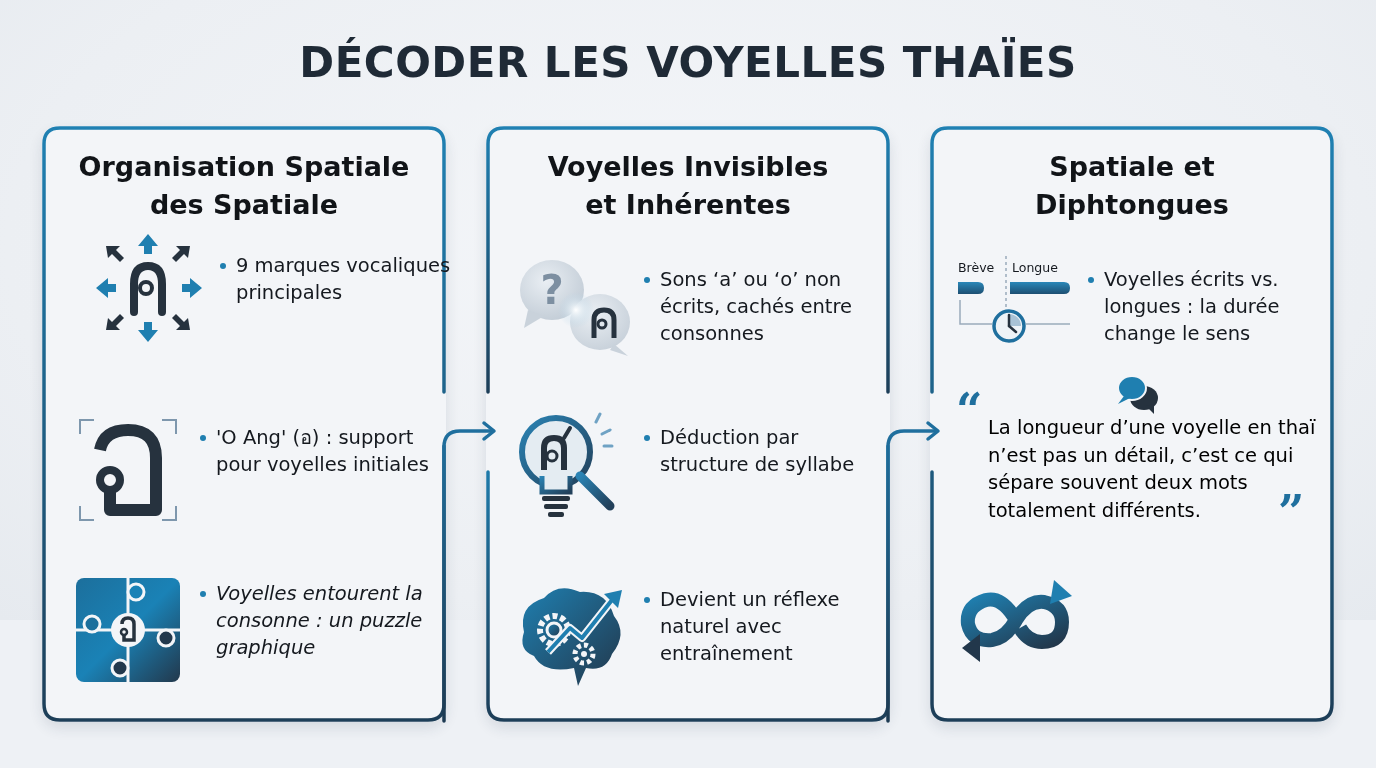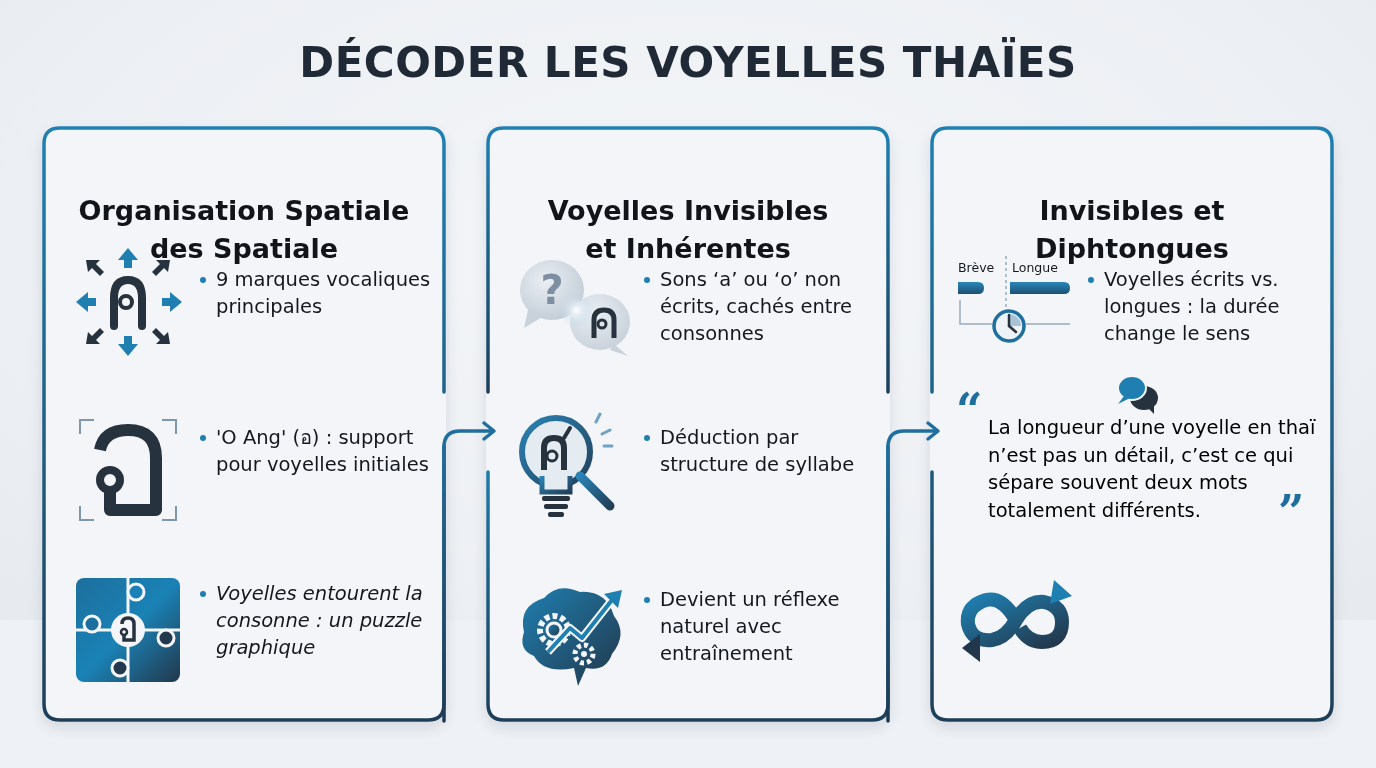--- a/index.html
+++ b/index.html
@@ -28,21 +28,21 @@
     .card-1 { left: 42px; }
     .card-2 { left: 486px; }
     .card-3 { left: 930px; }
 
     
     .card-frame { position: absolute; left: 0; top: 0; width: 100%; height: 100%; pointer-events: none; }
 
     .card-title {
       position: absolute; top: 22px; left: 0; width: 100%;
       text-align: center; font-size: 27px; font-weight: bold;
-      line-height: 38px; color: #111418; margin-top: 44px;
+      line-height: 38px; color: #111418;
     }
 
     .item {
       position: absolute; left: 0; width: 100%; height: 120px;
     }
     .item-icon {
       position: absolute; left: 28px; width: 116px; height: 116px;
     }
     .item-text {
       position: absolute; left: 158px; width: 236px;
@@ -88,21 +88,21 @@
         </linearGradient>
       </defs>
 
       <path d="M 402 266 L 402 18 Q 402 2 386 2 L 18 2 Q 2 2 2 18 L 2 578 Q 2 594 18 594 L 386 594 Q 402 594 402 578 L 402 320" fill="none" stroke="url(#bg1)" stroke-width="3.5" stroke-linecap="round"></path>
     </svg>
     <div class="card-title">
       <div>Organisation Spatiale</div>
       <div>des Spatiale</div>
     </div>
 
-    <div class="item" style="top:112px;">
+    <div class="item" style="top:98px;margin-left:20px;">
       <svg class="item-icon" viewBox="0 0 116 116" style="top:4px;">
         <g fill="#1f7fb0">
           <polygon points="58,6 48,18 54,18 54,26 62,26 62,18 68,18"></polygon>
           <polygon points="58,114 48,102 54,102 54,94 62,94 62,102 68,102"></polygon>
           <polygon points="6,60 18,50 18,56 26,56 26,64 18,64 18,70"></polygon>
           <polygon points="112,60 100,50 100,56 92,56 92,64 100,64 100,70"></polygon>
         </g>
         <g fill="#26323e">
           <polygon points="16,18 30,18 26,22 34,30 30,34 22,26 18,30"></polygon>
           <polygon points="100,18 86,18 90,22 82,30 86,34 94,26 98,30"></polygon>
@@ -246,21 +246,21 @@
     <svg class="card-frame" viewBox="0 0 404 596">
       <defs>
         <linearGradient id="bg3" x1="0" y1="0" x2="0" y2="1">
           <stop offset="0" stop-color="#1f80b2"></stop>
           <stop offset="1" stop-color="#1d3e58"></stop>
         </linearGradient>
       </defs>
       <path d="M 2 266 L 2 18 Q 2 2 18 2 L 386 2 Q 402 2 402 18 L 402 578 Q 402 594 386 594 L 18 594 Q 2 594 2 578 L 2 346" fill="none" stroke="url(#bg3)" stroke-width="3.5" stroke-linecap="round"></path>
     </svg>
     <div class="card-title">
-      <div>Invisibles et</div>
+      <div>Spatiale et</div>
       <div>Diphtongues</div>
     </div>
 
     <div class="item" style="top:112px;padding-left:28px;">
       <svg class="item-icon" viewBox="0 0 116 116" style="top:14px; left:22px; width:124px;">
         <defs>
           <linearGradient id="bar" x1="0" y1="0" x2="0" y2="1">
             <stop offset="0" stop-color="#2a87b8"></stop>
             <stop offset="1" stop-color="#1d4f72"></stop>
           </linearGradient>

